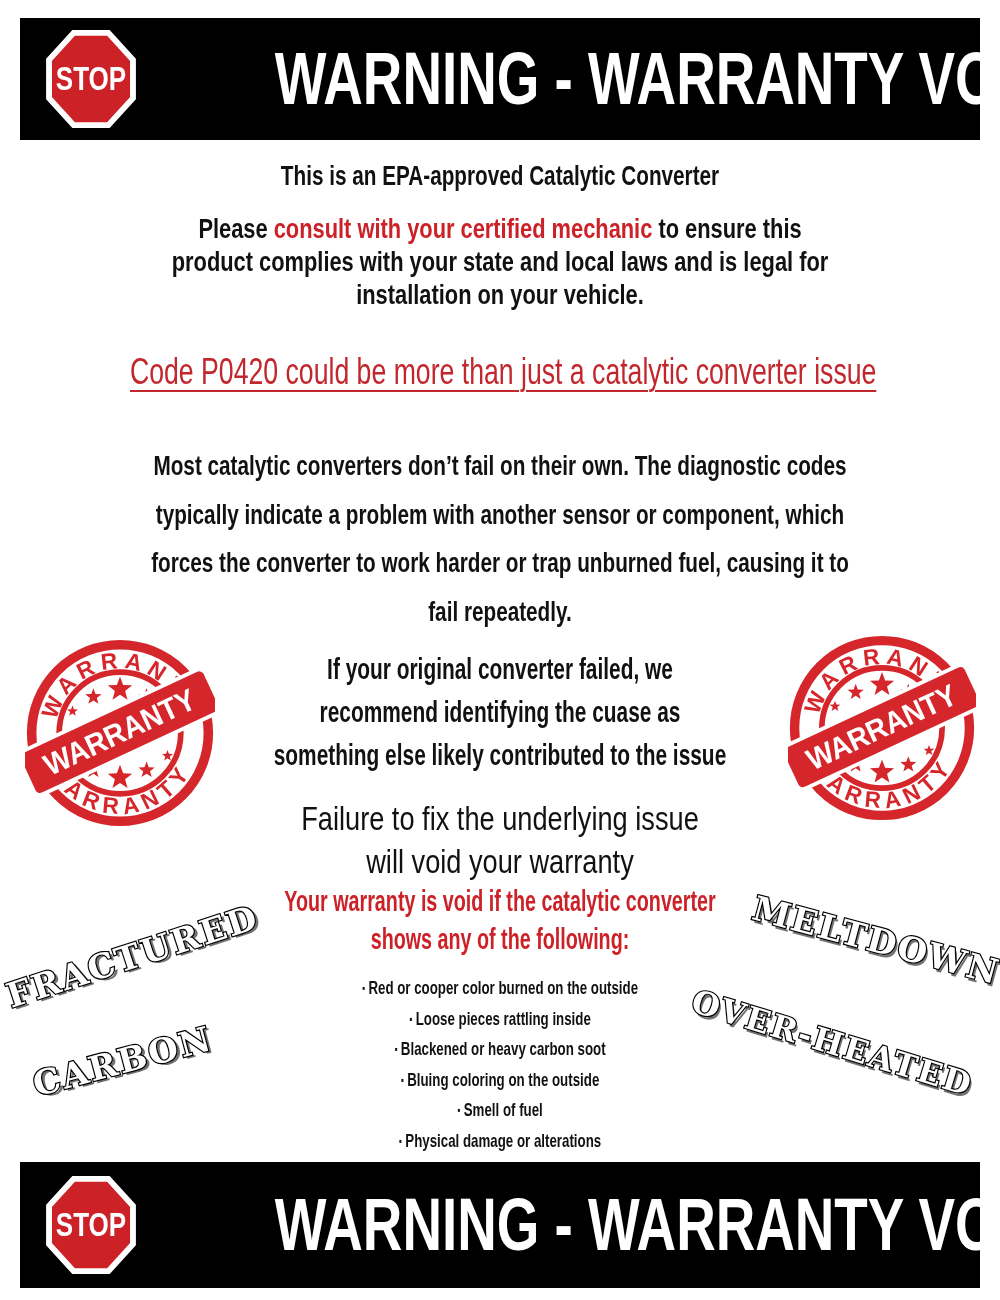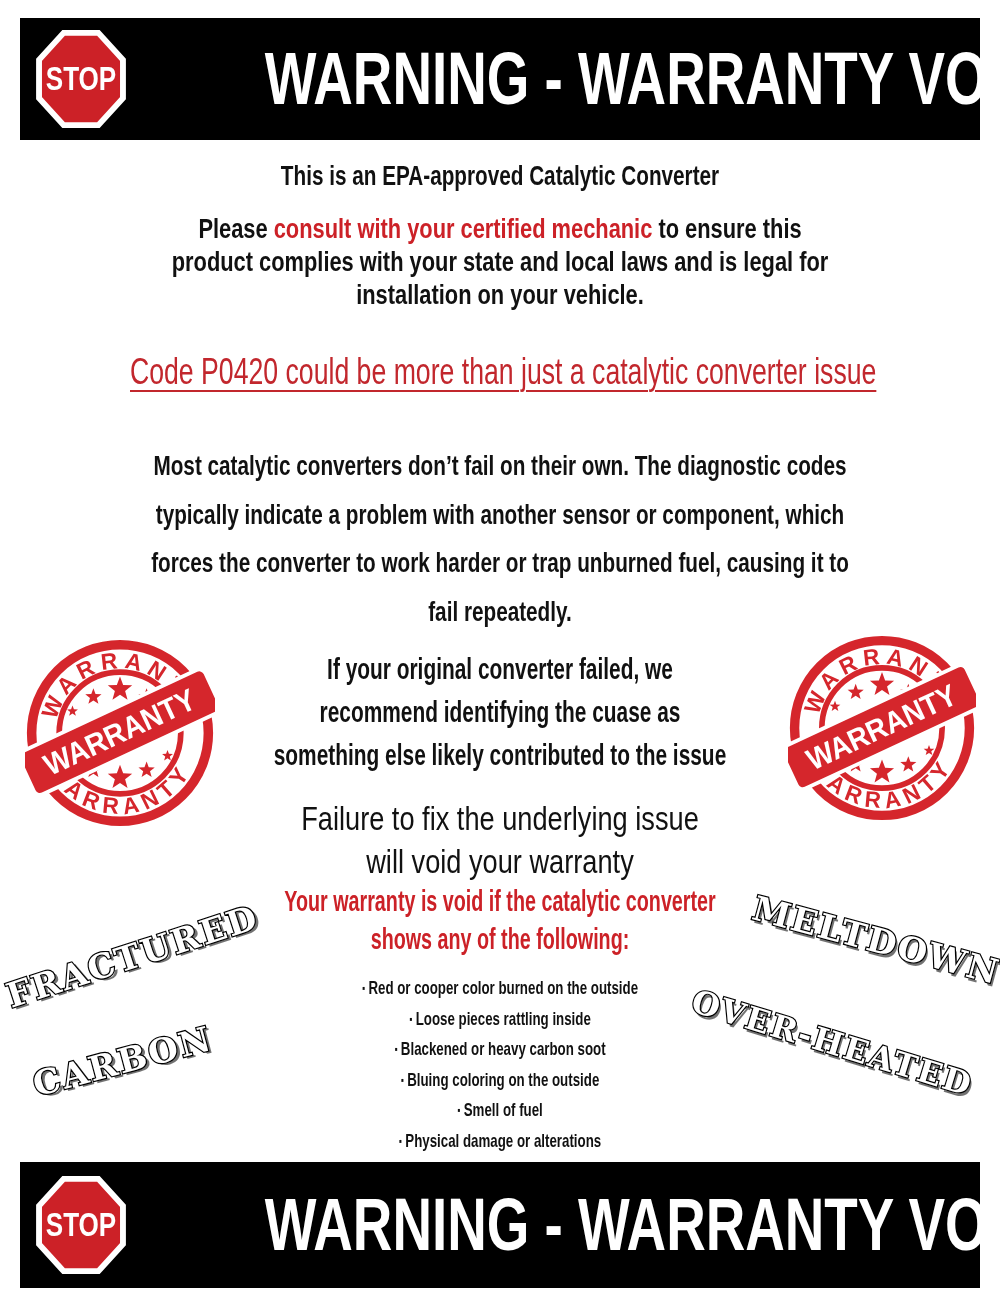--- a/index.html
+++ b/index.html
@@ -6,21 +6,21 @@
   body{
     width:1000px;height:1300px;position:relative;overflow:hidden;
     background:#ffffff;font-family:"Liberation Sans",sans-serif;color:#111;
   }
   .blk{position:absolute;left:0;width:1000px;text-align:center;transform-origin:50% 0;}
   .line{white-space:nowrap;}
   
   .banner{
     position:absolute;left:20px;width:960px;background:#000;
     display:flex;align-items:center;justify-content:space-between;
-    padding:0 14px;box-sizing:border-box;
+    padding:0 24px;box-sizing:border-box;
   }
   .banner.top{top:18px;height:122px;}
   .banner.bottom{top:1162px;height:126px;}
   .banner-title{
     flex:1;text-align:center;color:#fff;font-weight:bold;font-size:74px;
     letter-spacing:0px;transform:scaleX(.74);transform-origin:50% 50%;
     white-space:nowrap;line-height:1;
   }
   .stop-sign{width:94px;height:104px;flex:0 0 auto;}
   

